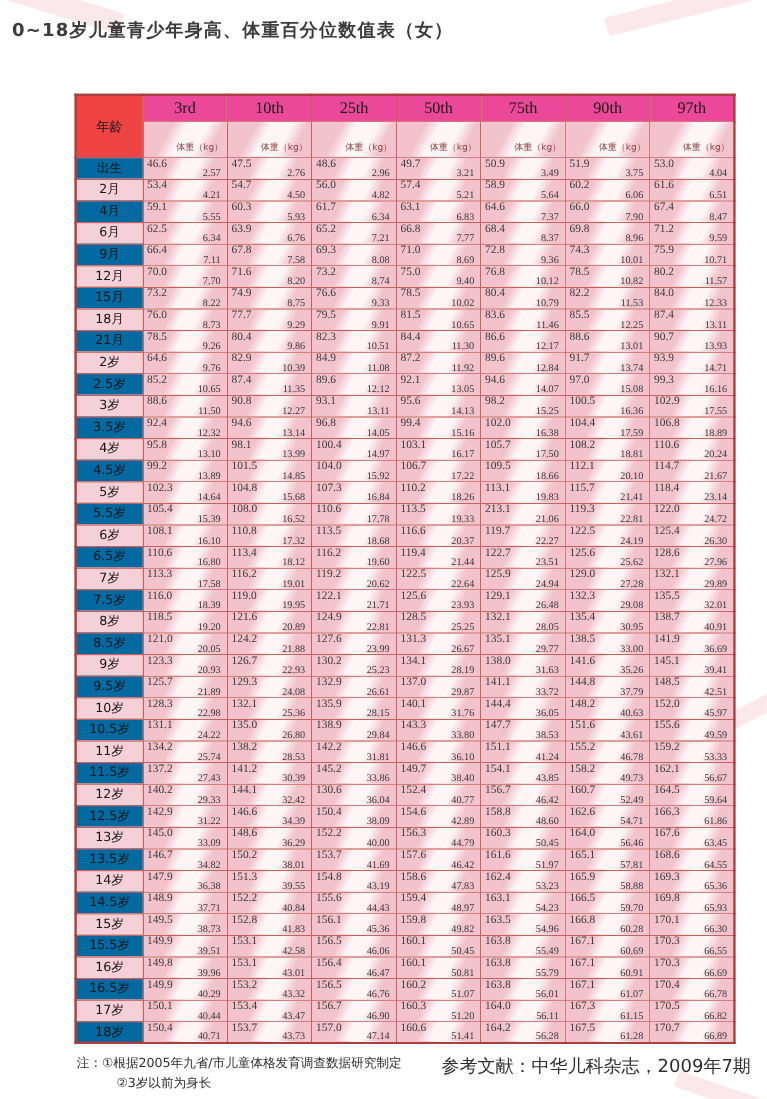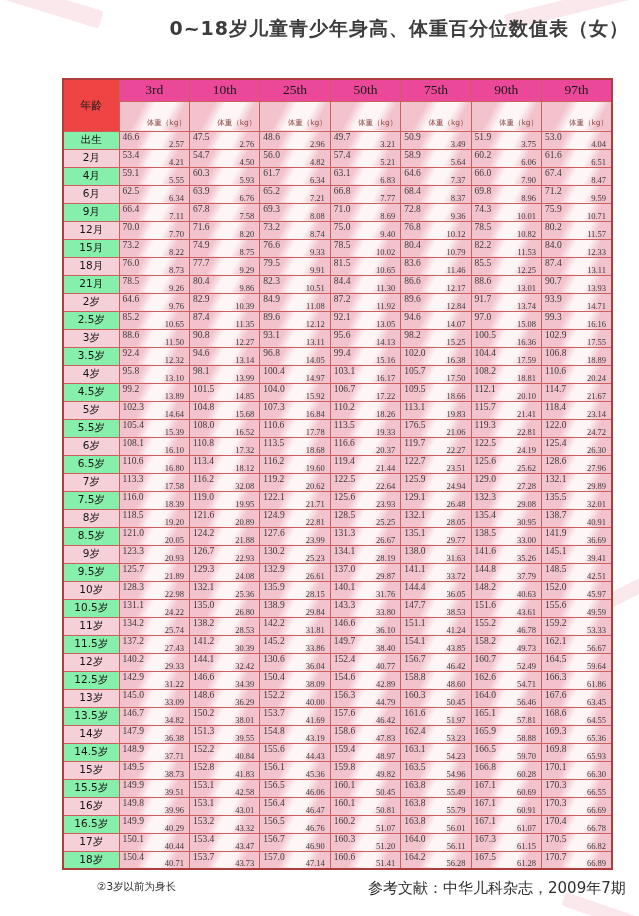--- a/index.html
+++ b/index.html
@@ -10,22 +10,22 @@
   }
   
   .streak { position:absolute; background:var(--cellpink,#f4c6d1); opacity:.38; border-radius:3px; z-index:0; }
   #streak1 { left:-26px; top:-8px;  width:130px; height:18px; transform:rotate(17deg); }
   #streak2 { right:-34px; top:-6px; width:170px; height:16px; transform:rotate(-14deg); }
   #streak3 { right:-28px; top:598px; width:130px; height:14px; transform:rotate(-27deg); }
   #streak4 { right:-22px; bottom:-6px; width:100px; height:14px; transform:rotate(19deg); }
 
   .title {
     position:relative; z-index:2;
-    margin:16px 10px 0; text-align:right;
-    font-size:19px; font-weight:bold; letter-spacing:1px; color:#3c3c3c;
+    margin:16px 10px 0; text-align:left;
+    font-size:15px; font-weight:bold; letter-spacing:1px; color:#3c3c3c;
   }
 
   .tablewrap { position:absolute; left:62px; top:78px; z-index:1; }
   table.growth {
     border-collapse:collapse; table-layout:fixed; width:551px;
     border:2px solid var(--borderstrong,#aa3f3b);
   }
   table.growth th, table.growth td {
     border:1px solid var(--border,#cb5f5b);
     padding:0; box-sizing:border-box;
@@ -47,21 +47,21 @@
   }
   th.hw .hl, th.hw .wl {
     position:absolute; font-size:7.5px; font-weight:normal;
     color:var(--labelred,#8d4543); white-space:nowrap;
   }
   th.hw .hl { top:3px; left:3px;margin-top:28px; }
   th.hw .wl { bottom:3px; right:3px; }
 
   tbody tr { height:18px; }
   tbody th.age {
-    background:#86efac; font-weight:normal; font-size:10.5px; color:#141414;
+    background:#0369a1; font-weight:normal; font-size:10.5px; color:#141414;
   }
   tbody th.age.alt { background:var(--agepink,#f6d0d9); }
   td.dcell {
     position:relative;
     background:linear-gradient(118deg, var(--cellpink,#f2c2cd) 32%, #fdf5f6 45%, #fdf5f6 63%, var(--cellpink,#f2c2cd) 77%);
   }
   td.dcell .h, td.dcell .w {
     position:absolute; font-family:"Liberation Serif","DejaVu Serif",serif; color:#3a3a3a;
   }
   td.dcell .h { top:0px; left:3px; font-size:9.5px; }
@@ -650,21 +650,21 @@
           </td>
           <td class="dcell">
             <span class="h">110.6</span>
             <span class="w">17.78</span>
           </td>
           <td class="dcell">
             <span class="h">113.5</span>
             <span class="w">19.33</span>
           </td>
           <td class="dcell">
-            <span class="h">176.5</span>
+            <span class="h">213.1</span>
             <span class="w">21.06</span>
           </td>
           <td class="dcell">
             <span class="h">119.3</span>
             <span class="w">22.81</span>
           </td>
           <td class="dcell">
             <span class="h">122.0</span>
             <span class="w">24.72</span>
           </td>
@@ -732,21 +732,21 @@
           </td>
         </tr>
         <tr>
           <th class="age alt">7岁</th>
           <td class="dcell">
             <span class="h">113.3</span>
             <span class="w">17.58</span>
           </td>
           <td class="dcell">
             <span class="h">116.2</span>
-            <span class="w">32.08</span>
+            <span class="w">19.01</span>
           </td>
           <td class="dcell">
             <span class="h">119.2</span>
             <span class="w">20.62</span>
           </td>
           <td class="dcell">
             <span class="h">122.5</span>
             <span class="w">22.64</span>
           </td>
           <td class="dcell">
@@ -1411,15 +1411,16 @@
           <td class="dcell">
             <span class="h">170.7</span>
             <span class="w">66.89</span>
           </td>
         </tr>
       </tbody>
   </table>
 </div>
 
 <div class="notes">
+  <div class="l1">注：①根据2005年九省/市儿童体格发育调查数据研究制定</div>
   <div class="l2">②3岁以前为身长</div>
 </div>
 <div class="ref">参考文献：中华儿科杂志，2009年7期</div>
 
 </body></html>

